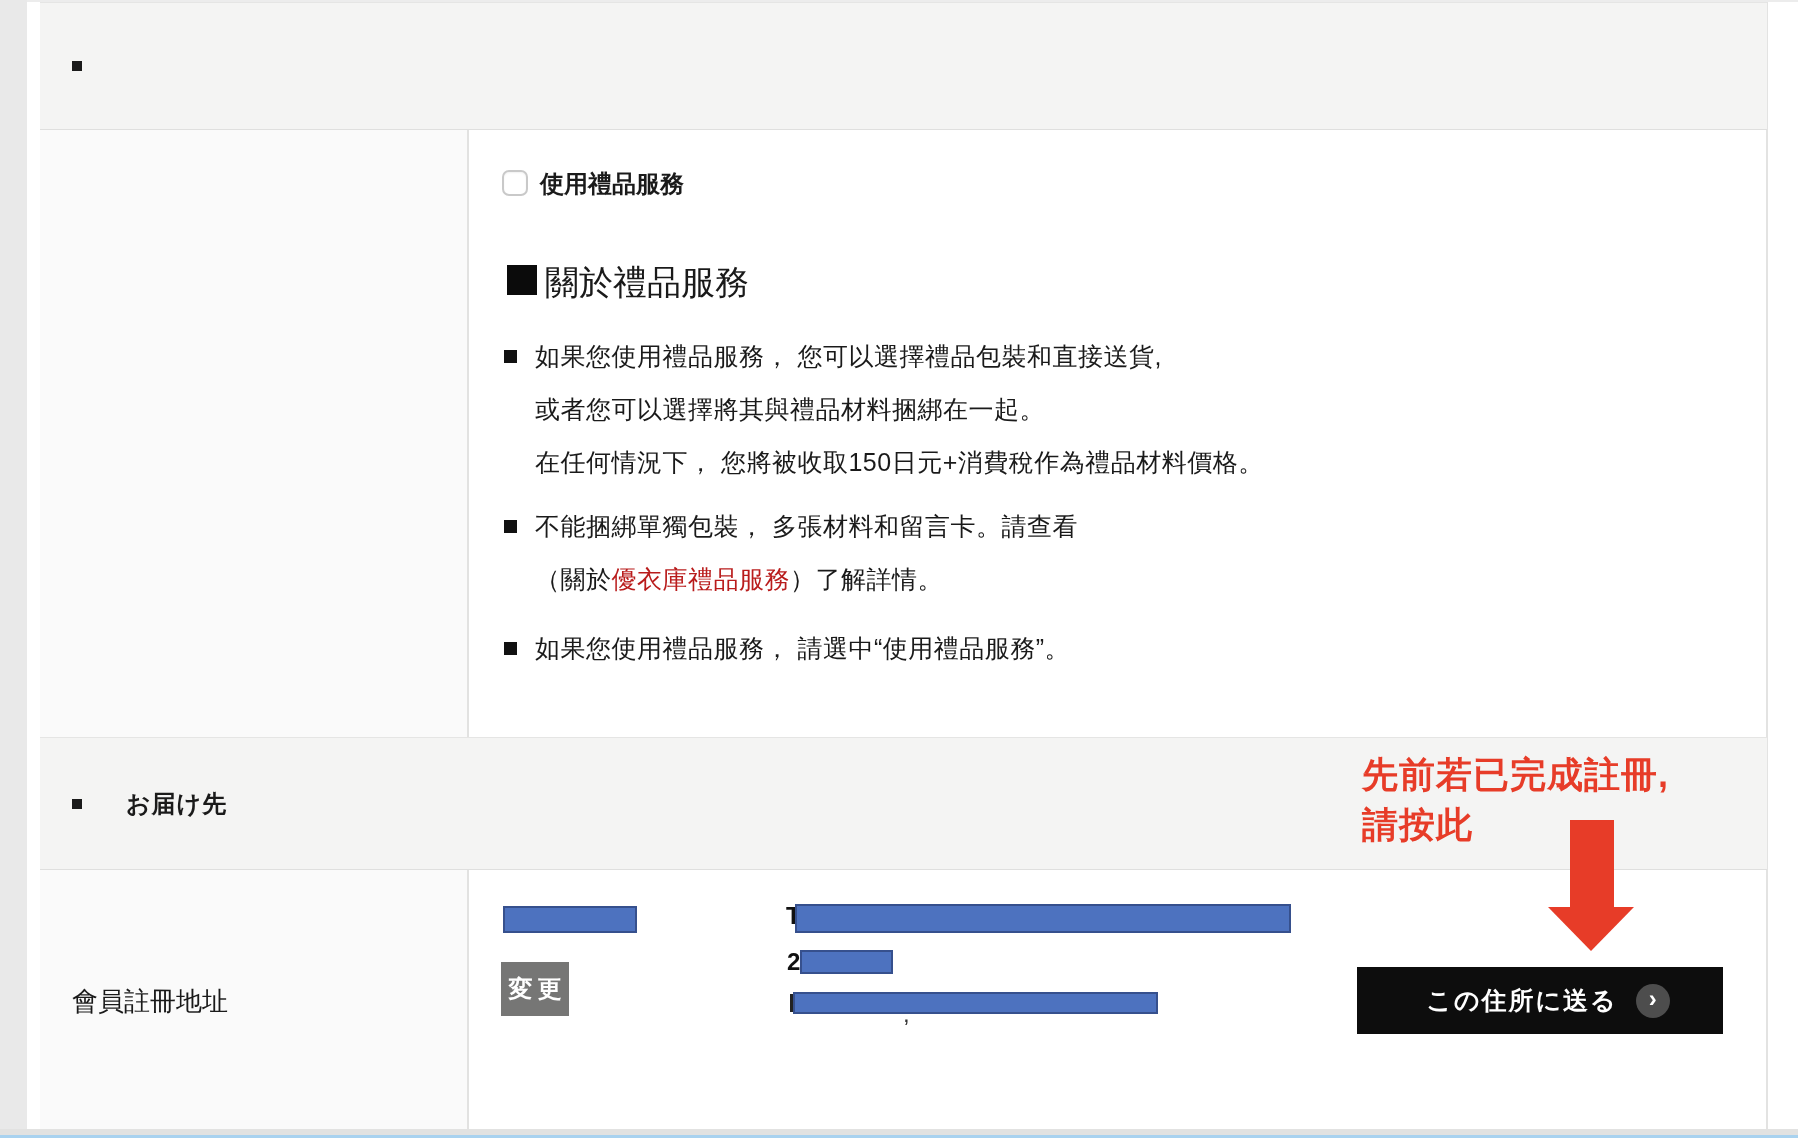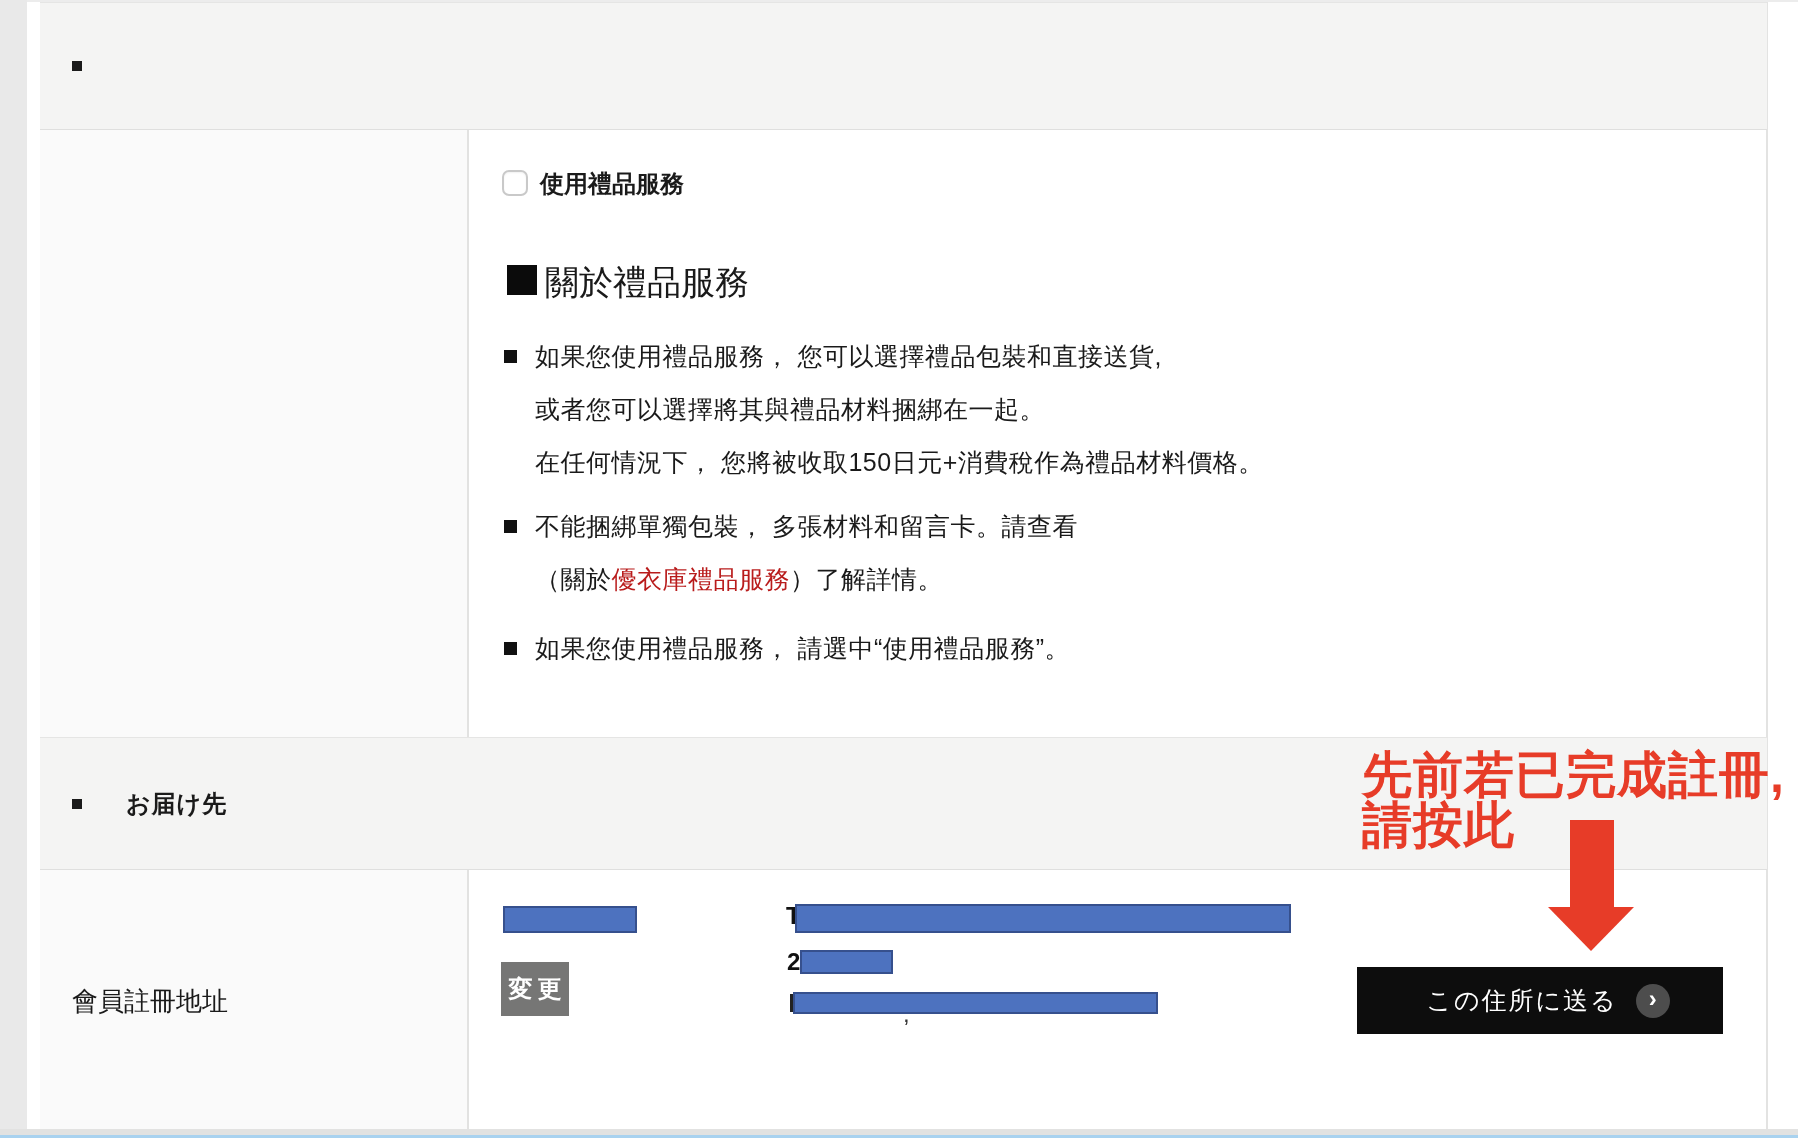--- a/index.html
+++ b/index.html
@@ -42,25 +42,25 @@
   .redact-4{left:793px;top:992px;width:365px;height:22px;}
   .remnant{z-index:1;color:#111;font-weight:bold;font-size:24px;line-height:24px;}
   .remnant-t{left:786px;top:904px;}
   .remnant-2{left:787px;top:950px;}
   .remnant-bar{left:790px;top:994px;width:3px;height:18px;background:#222;z-index:1;}
   .remnant-comma{left:903px;top:1000px;font-size:24px;color:#333;z-index:1;}
 
   .change-btn{left:501px;top:962px;width:68px;height:54px;background:#767675;color:#fff;font-size:24px;font-weight:bold;letter-spacing:5px;display:flex;align-items:center;justify-content:center;padding-left:5px;cursor:pointer;z-index:3;}
 
   .send-btn{left:1357px;top:967px;width:366px;height:67px;background:#0d0d0d;color:#fff;display:flex;align-items:center;justify-content:center;gap:18px;cursor:pointer;z-index:3;}
-  .send-btn .send-label{font-size:25px;font-weight:normal;letter-spacing:2px;margin-left:16px;}
+  .send-btn .send-label{font-size:25px;font-weight:bold;letter-spacing:2px;margin-left:16px;}
   .send-btn .chev-circle{width:34px;height:34px;border-radius:50%;background:#4d4d4d;display:flex;align-items:center;justify-content:center;}
   .send-btn .chev{font-size:24px;line-height:24px;color:#fff;font-weight:bold;transform:translateY(-2px);}
 
-  .annotation{left:1362px;top:750px;color:#e73c28;font-size:50px;font-weight:bold;line-height:50px;letter-spacing:1px;z-index:4;white-space:nowrap;}
+  .annotation{left:1362px;top:750px;color:#e73c28;font-size:36px;font-weight:bold;line-height:50px;letter-spacing:1px;z-index:4;white-space:nowrap;}
 
   .arrow-shaft{left:1570px;top:820px;width:44px;height:88px;background:#e73c28;z-index:4;}
   .arrow-head{left:1548px;top:907px;width:0;height:0;border-left:43px solid transparent;border-right:43px solid transparent;border-top:44px solid #e73c28;z-index:4;}
 
   .bottom-gray{left:0;top:1129px;width:1798px;height:6px;background:#e2e2e1;}
   .bottom-blue{left:0;top:1135px;width:1798px;height:3px;background:#a9d2ef;}
 </style>
 </head>
 <body>
 

